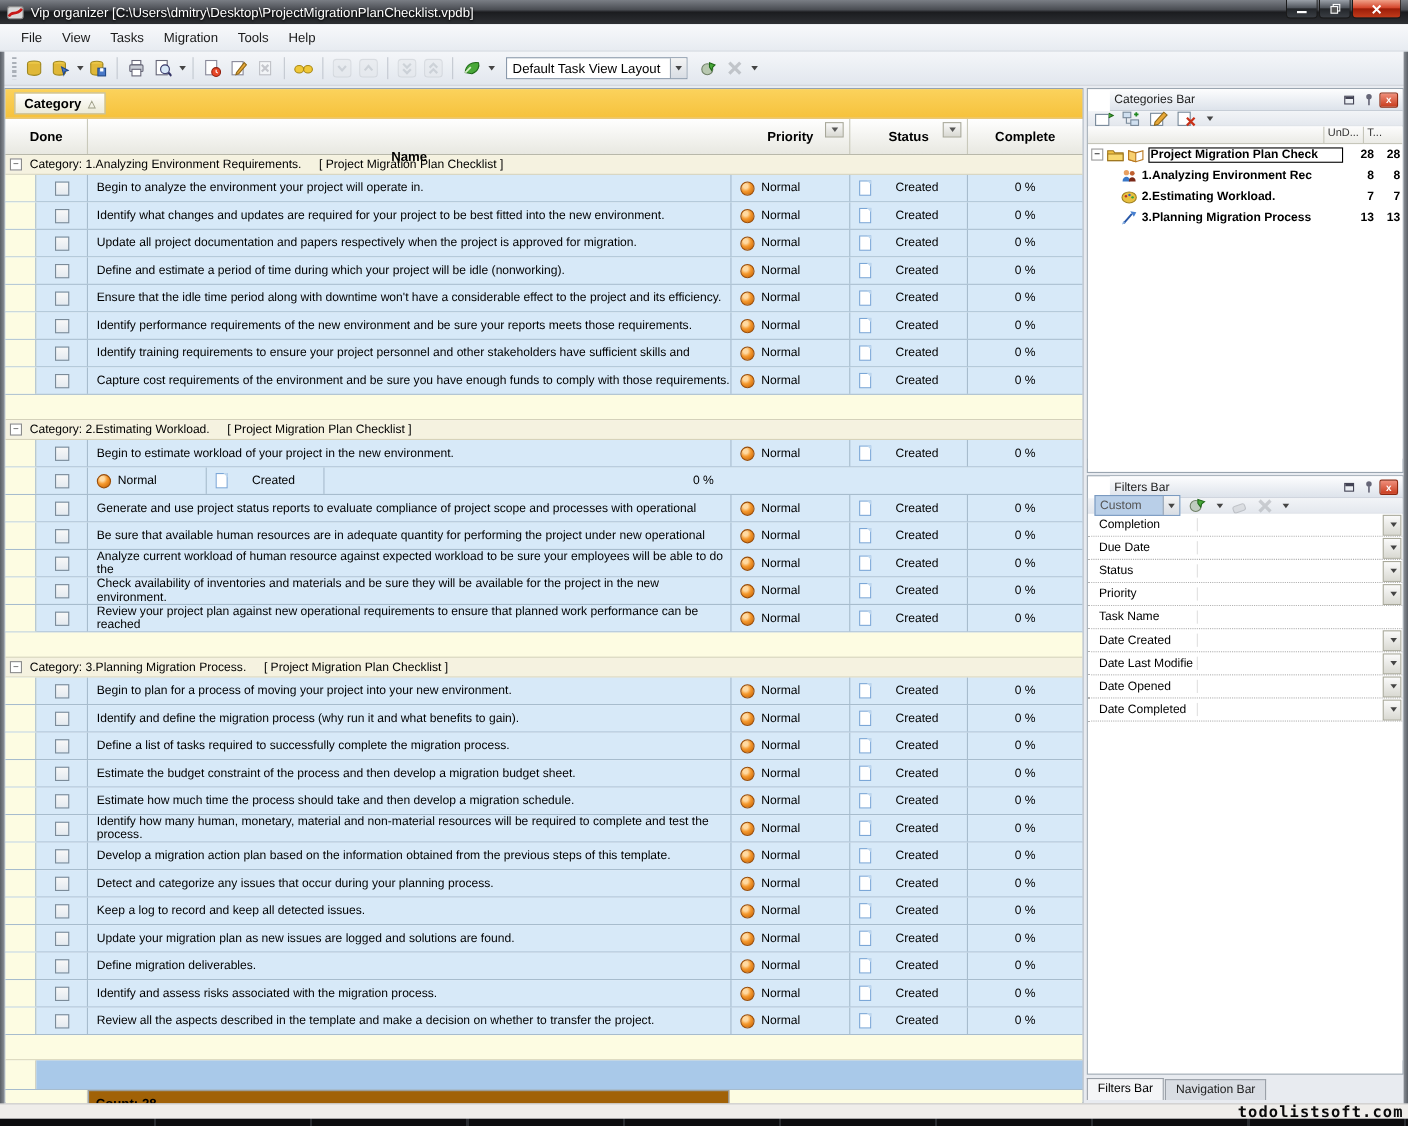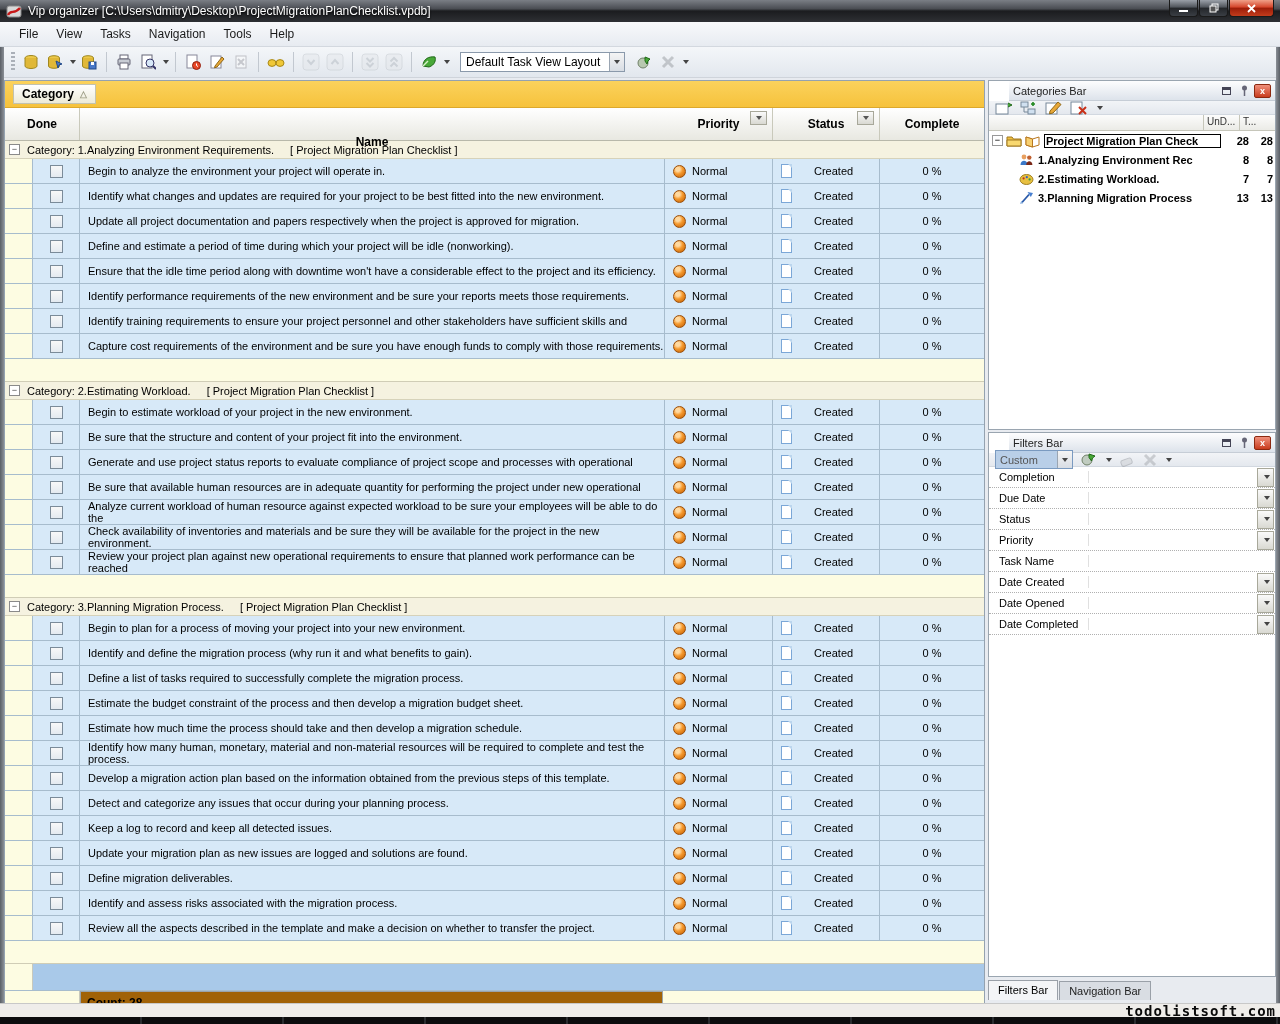--- a/index.html
+++ b/index.html
@@ -172,21 +172,21 @@
           <path d="M1 1 L8 8 M8 1 L1 8" stroke="#fff" stroke-width="1.8"></path>
         </svg>
       </div>
   </div>
 </div>
 
 <div class="menubar">
     <span class="menu-item">File</span>
     <span class="menu-item">View</span>
     <span class="menu-item">Tasks</span>
-    <span class="menu-item">Navigation</span>
+    <span class="menu-item">Migration</span>
     <span class="menu-item">Tools</span>
     <span class="menu-item">Help</span>
   </div>
 
 <div class="toolbar">
   <span class="tb-grip"></span>
   <span class="tb-icon">
       <svg width="16" height="16">
         <ellipse cx="8" cy="4" rx="6" ry="2.5" fill="#ecc848" stroke="#a08820"></ellipse>
         <path d="M2 4 v8 a6 2.5 0 0 0 12 0 v-8" fill="#e0b838" stroke="#a08820"></path>
@@ -535,23 +535,20 @@
               <span class="status-text">Created</span>
             </div>
     <div class="cell c-comp">
               <span class="complete-text">0 %</span>
             </div>
   </div>
           <div class="task-row">
     <div class="cell c-indent"></div>
     <div class="cell c-done">
               <span class="checkbox"></span>
-            </div>
-    <div class="cell c-name">
-              <span class="task-name">Be sure that the structure and content of your project fit into the environment.</span>
             </div>
     <div class="cell c-prio">
               <span class="prio-ball"></span>
               <span class="prio-text">Normal</span>
             </div>
     <div class="cell c-status">
               <span class="doc-icon"></span>
               <span class="status-text">Created</span>
             </div>
     <div class="cell c-comp">
@@ -1132,20 +1129,27 @@
 
   </div>
       <div class="filter-row">
     <span class="flabel">Date Created</span>
     <span class="fval"></span>
     <span class="fdrop">
           <span class="caret"></span>
         </span>
   </div>
       <div class="filter-row">
+    <span class="flabel">Date Last Modifie</span>
+    <span class="fval"></span>
+    <span class="fdrop">
+          <span class="caret"></span>
+        </span>
+  </div>
+      <div class="filter-row">
     <span class="flabel">Date Opened</span>
     <span class="fval"></span>
     <span class="fdrop">
           <span class="caret"></span>
         </span>
   </div>
       <div class="filter-row">
     <span class="flabel">Date Completed</span>
     <span class="fval"></span>
     <span class="fdrop">

